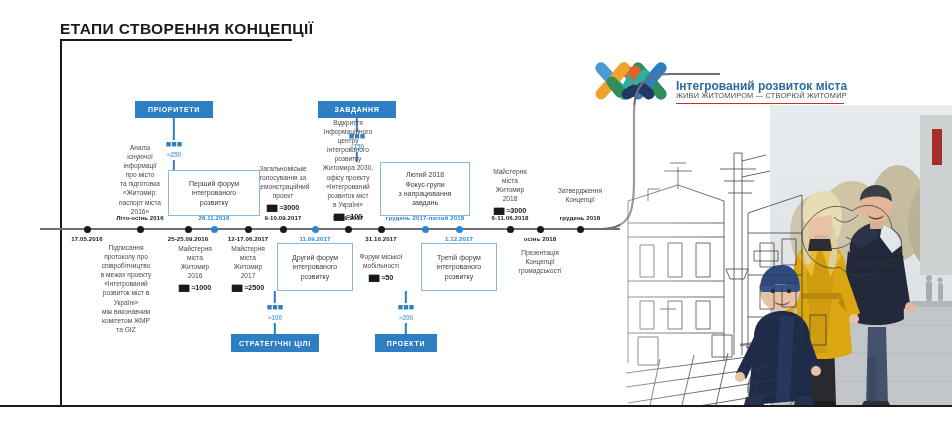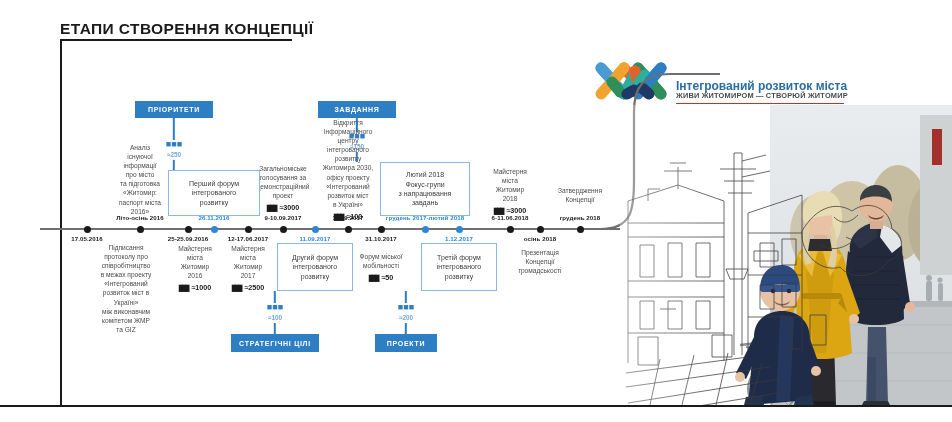--- a/index.html
+++ b/index.html
@@ -34,21 +34,21 @@
   .logo-title{
     position:absolute;left:82px;top:2px;
     font-size:17px;font-weight:bold;letter-spacing:.2px;white-space:nowrap;
   }
   .logo-title .b{color:#1f7fc4;}
   .logo-title .g{color:#59595b;}
   .logo-sub{
     position:absolute;left:82px;top:21px;font-size:12px;color:#2b6ca3;font-weight:bold;white-space:nowrap;
   }
   .logo-sub2{
-    position:absolute;left:82px;top:33px;font-size:7.4px;color:#4a4a4a;font-weight:bold;
+    position:absolute;left:82px;top:33px;font-size:7.4px;color:#4a4a4a;font-weight:normal;
     letter-spacing:.2px;white-space:nowrap;
   }
   .logo-underline{position:absolute;left:82px;top:45px;width:168px;height:1.4px;background:#c4302b;}
 
   
   .axis{
     position:absolute;left:40px;top:228px;width:580px;height:2.2px;background:#6f6f6f;
   }
   .node{
     position:absolute;width:7px;height:7px;border-radius:50%;background:#1a1a1a;

